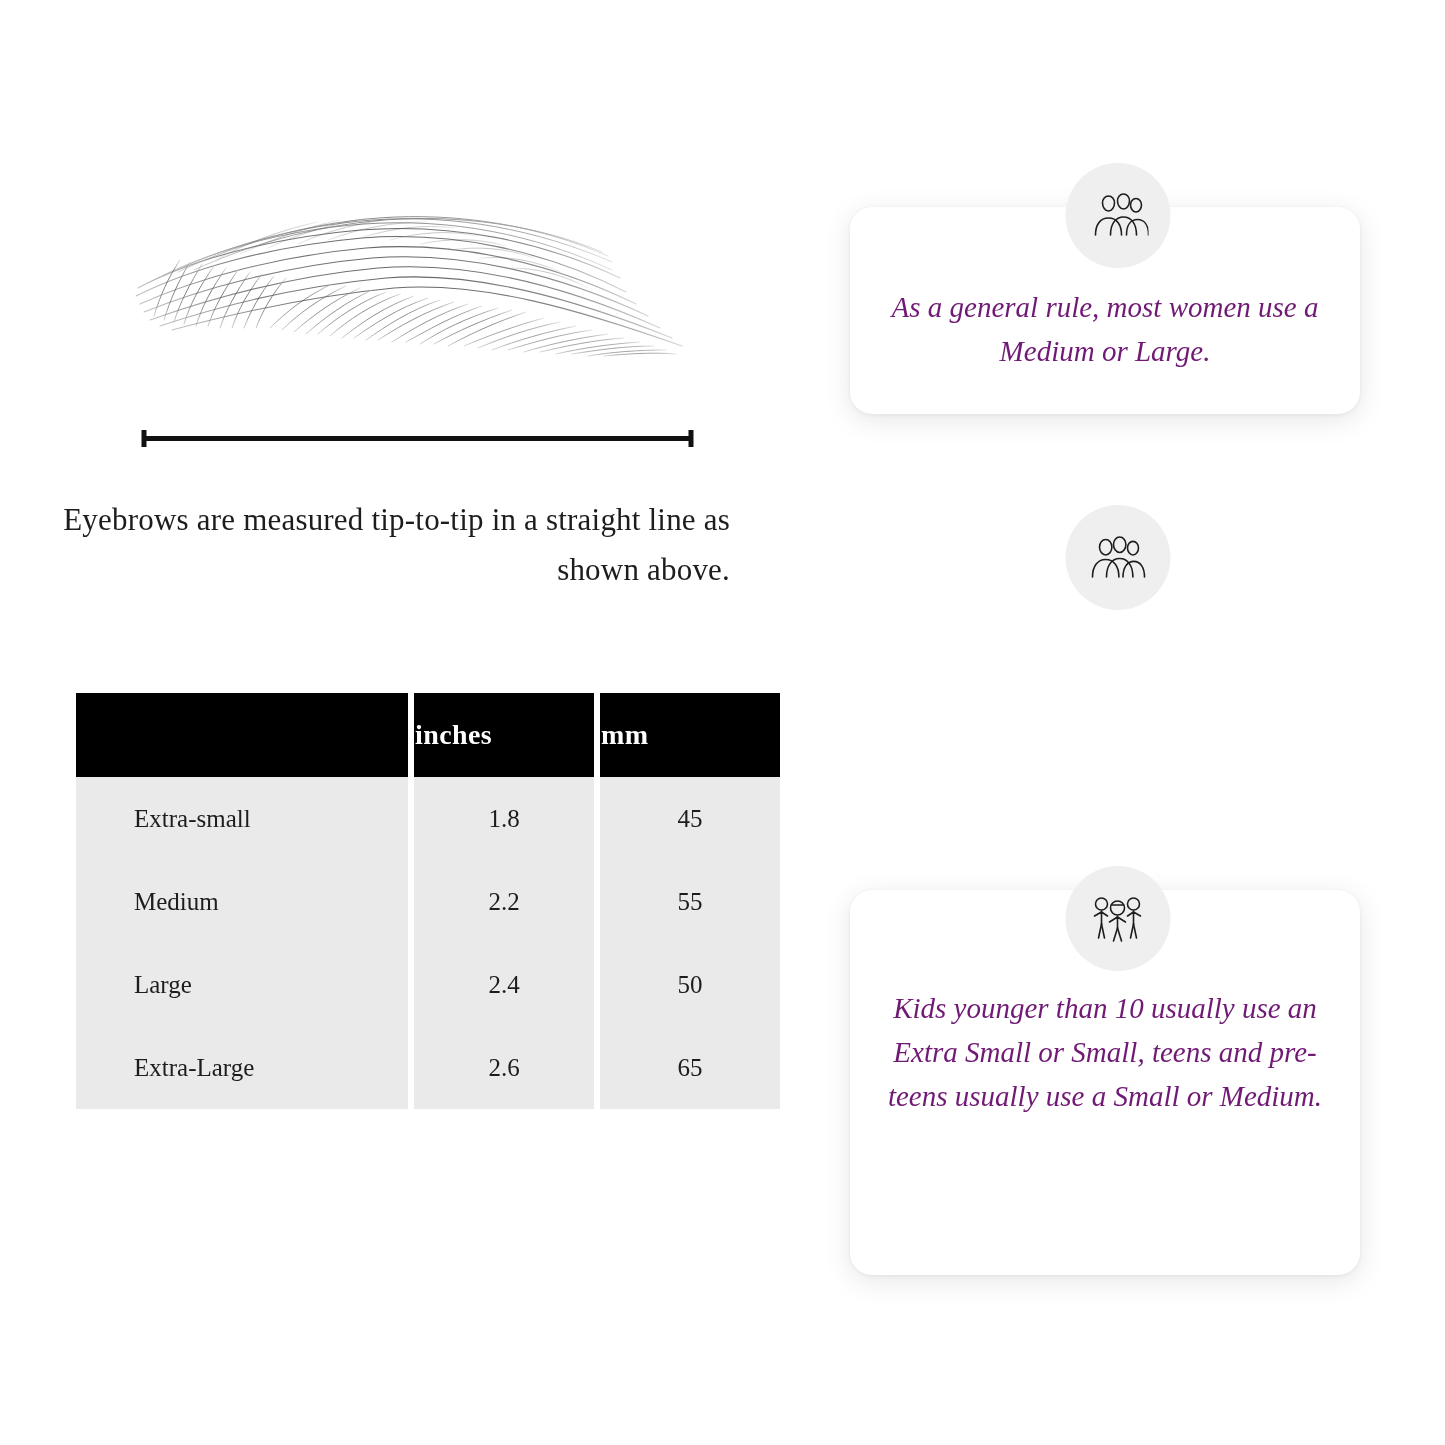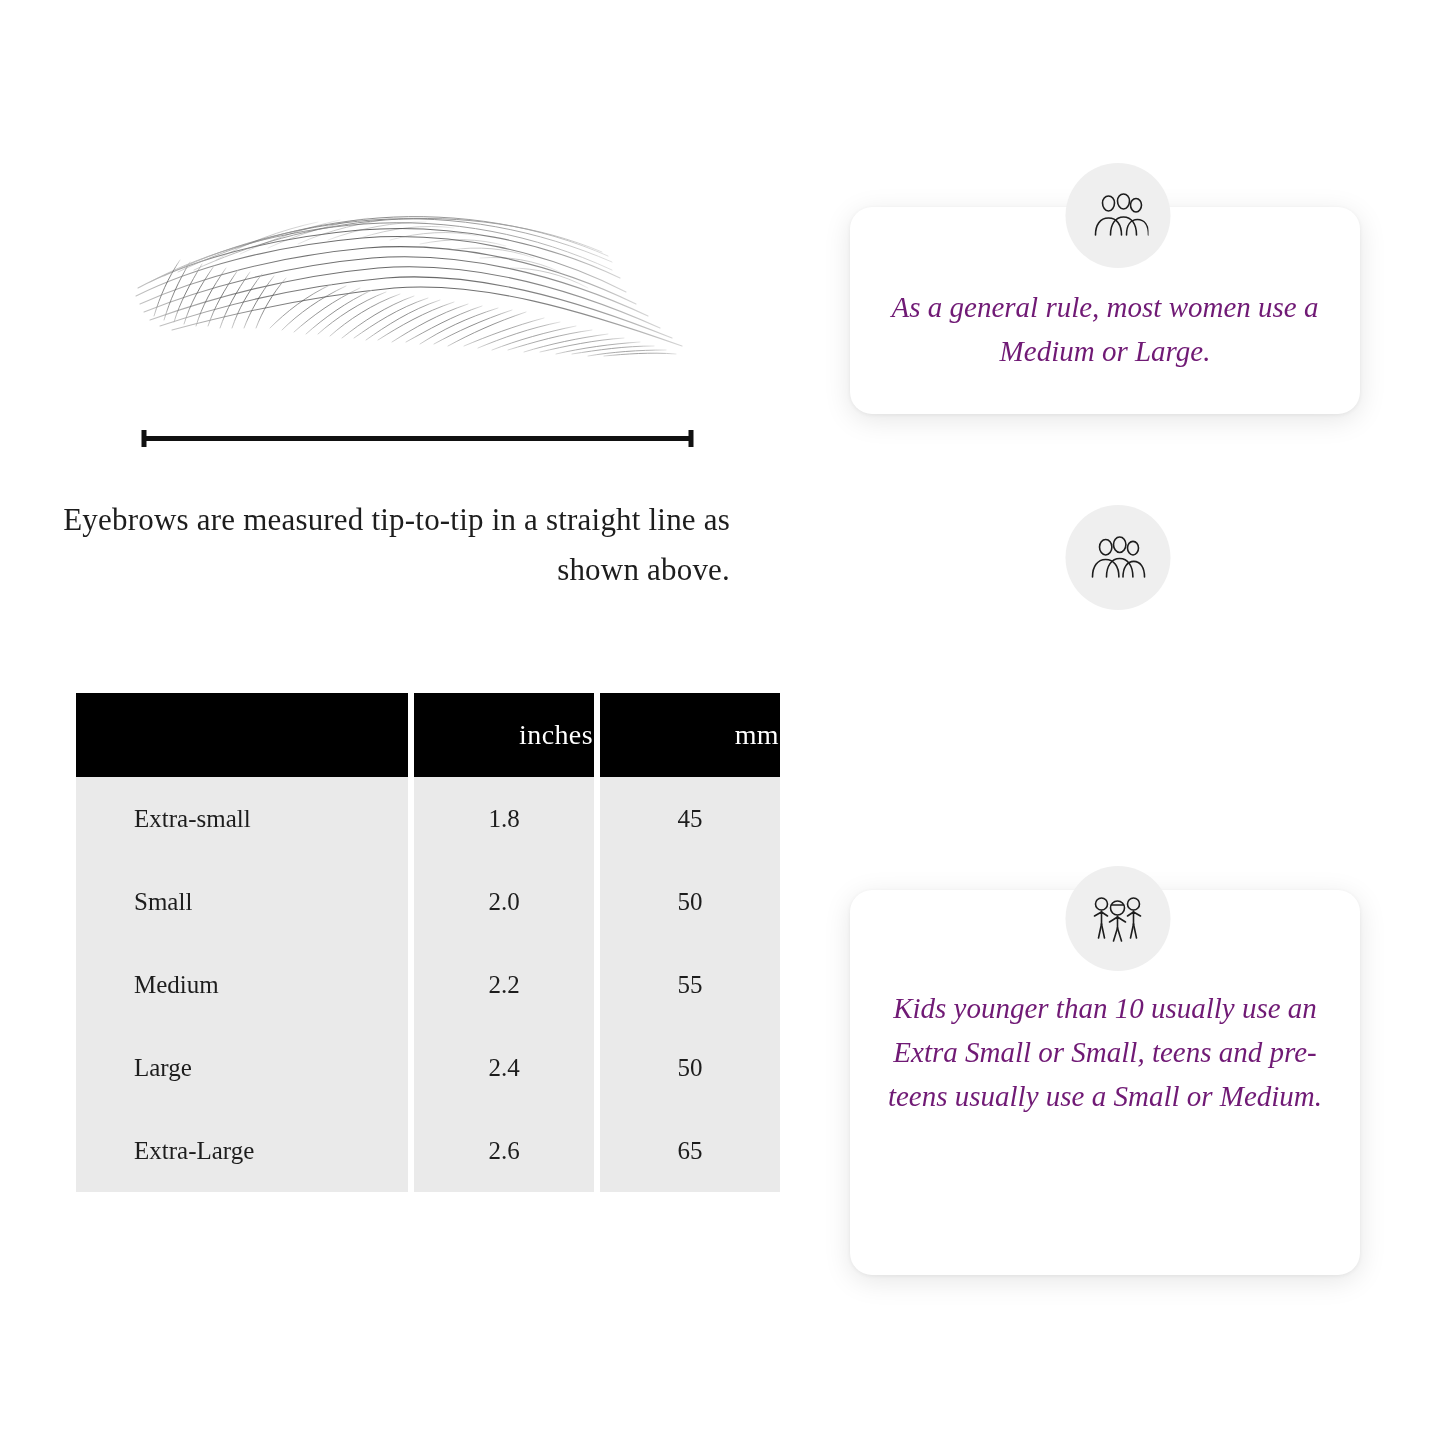--- a/index.html
+++ b/index.html
@@ -73,25 +73,25 @@
     left: 70px;
     top: 693px;
     width: 695px;
     border-collapse: separate;
     border-spacing: 6px 0;
     table-layout: fixed;
   }
   .size-table th {
     background: #000000;
     color: #ffffff;
-    font-weight: normal;
+    font-weight: bold;
     font-size: 28px;
     height: 82px;
     vertical-align: middle;
-    text-align: right;
+    text-align: left;
     letter-spacing: 0.4px;
     margin-top: 43px;
   }
   .size-table th.label-head {
     width: 330px;
   }
   .size-table th.num-head {
     width: 178px;
   }
   .size-table td {
@@ -270,25 +270,20 @@
           <th class="label-head"></th>
           <th class="num-head">inches</th>
           <th class="num-head">mm</th>
         </tr>
       </thead>
       <tbody>
         <tr>
           <td class="name">Extra-small</td>
           <td class="num">1.8</td>
           <td class="num">45</td>
-        </tr>
-        <tr>
-          <td class="name">Small</td>
-          <td class="num">2.0</td>
-          <td class="num">50</td>
         </tr>
         <tr>
           <td class="name">Medium</td>
           <td class="num">2.2</td>
           <td class="num">55</td>
         </tr>
         <tr>
           <td class="name">Large</td>
           <td class="num">2.4</td>
           <td class="num">50</td>

